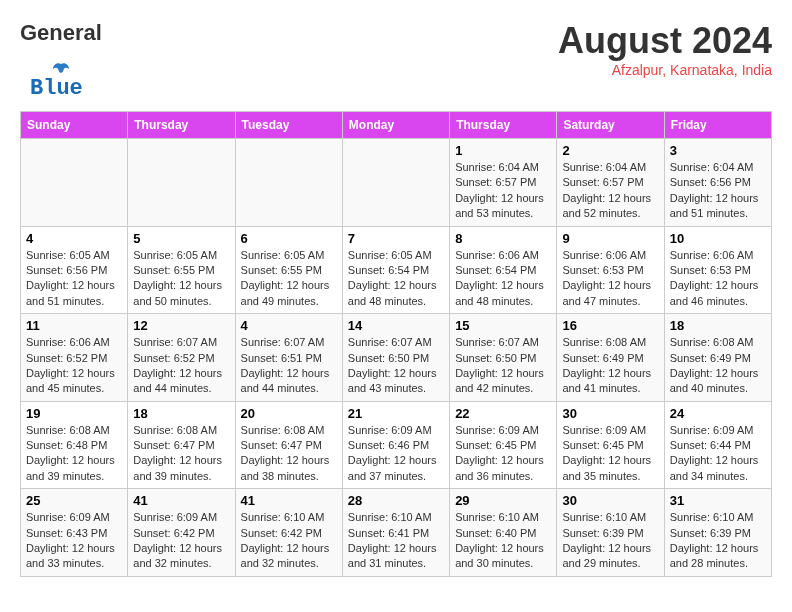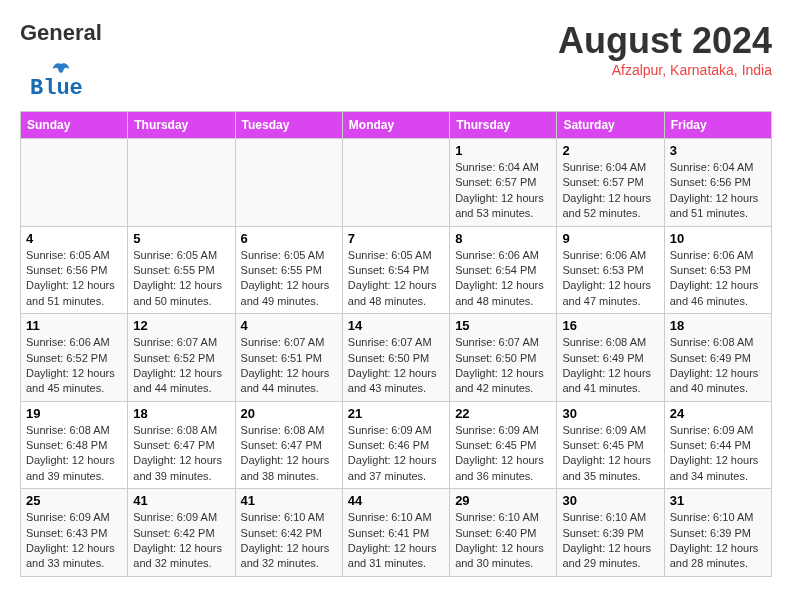--- a/index.html
+++ b/index.html
@@ -278,21 +278,21 @@
 Sunset: 6:42 PM
 Daylight: 12 hours and 32 minutes.</div>
         </td>
         <td>
           <span class="day-num">41</span>
           <div class="day-info" style="white-space: pre-line;">Sunrise: 6:10 AM
 Sunset: 6:42 PM
 Daylight: 12 hours and 32 minutes.</div>
         </td>
         <td>
-          <span class="day-num">44</span>
+          <span class="day-num">28</span>
           <div class="day-info" style="white-space: pre-line;">Sunrise: 6:10 AM
 Sunset: 6:41 PM
 Daylight: 12 hours and 31 minutes.</div>
         </td>
         <td>
           <span class="day-num">29</span>
           <div class="day-info" style="white-space: pre-line;">Sunrise: 6:10 AM
 Sunset: 6:40 PM
 Daylight: 12 hours and 30 minutes.</div>
         </td>

